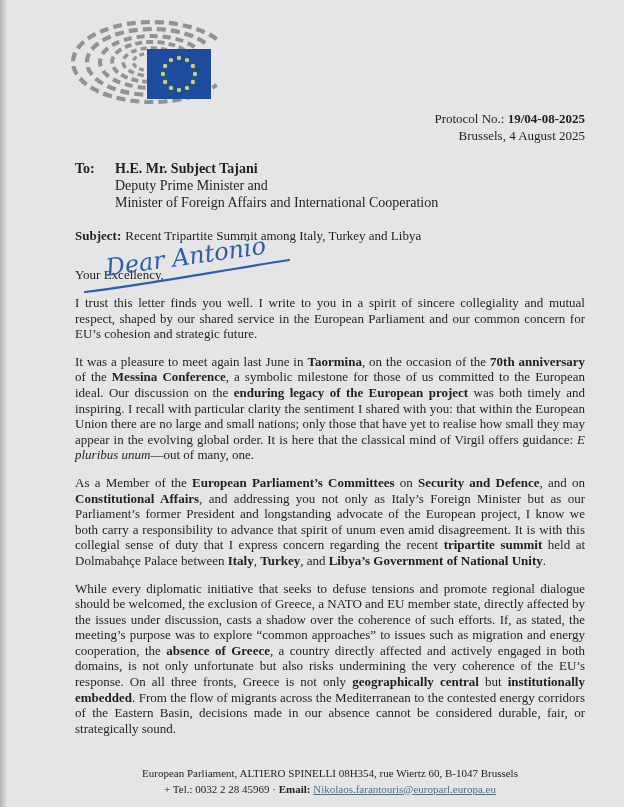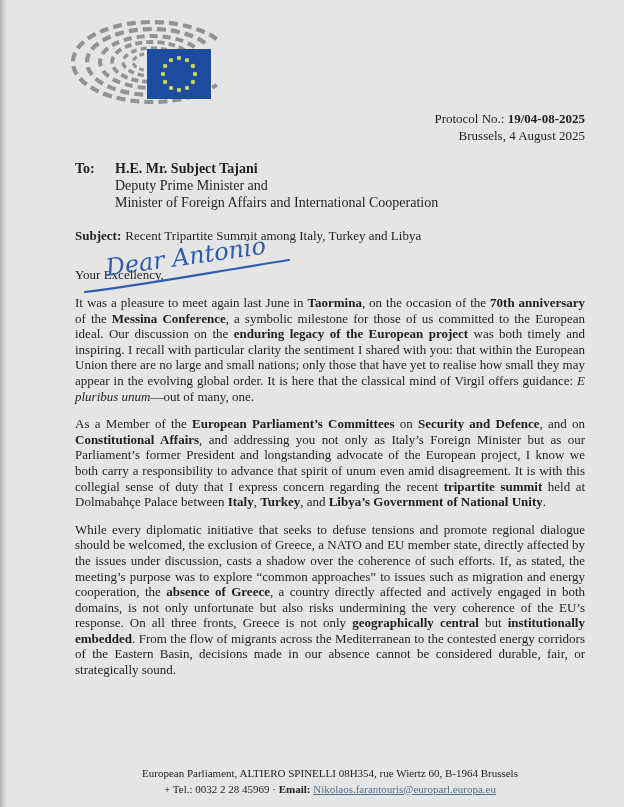--- a/index.html
+++ b/index.html
@@ -87,25 +87,26 @@
   <div class="hand-block">
     <svg width="240" height="58" viewBox="0 0 240 58">
       <path d="M4 52 C 55 46, 120 34, 208 20" fill="none" stroke="#2f5cae" stroke-width="2.2" stroke-linecap="round"></path>
       <text x="26" y="36" transform="rotate(-8 26 36)" font-family="DejaVu Serif, serif" font-style="italic" font-size="24" fill="#2f5cae">Dear Antonio</text>
     </svg>
   </div>
 
   <div class="salutation">Your Excellency,</div>
 
   <div class="letter-body">
+      <p><span>I trust this letter finds you well. I write to you in a spirit of sincere collegiality and mutual respect, shaped by our shared service in the European Parliament and our common concern for EU’s cohesion and strategic future.</span></p>
       <p><span>It was a pleasure to meet again last June in </span><b>Taormina</b><span>, on the occasion of the </span><b>70th anniversary</b><span> of the </span><b>Messina Conference</b><span>, a symbolic milestone for those of us committed to the European ideal. Our discussion on the </span><b>enduring legacy of the European project</b><span> was both timely and inspiring. I recall with particular clarity the sentiment I shared with you: that within the European Union there are no large and small nations; only those that have yet to realise how small they may appear in the evolving global order. It is here that the classical mind of Virgil offers guidance: </span><i>E pluribus unum</i><span>—out of many, one.</span></p>
       <p><span>As a Member of the </span><b>European Parliament’s Committees</b><span> on </span><b>Security and Defence</b><span>, and on </span><b>Constitutional Affairs</b><span>, and addressing you not only as Italy’s Foreign Minister but as our Parliament’s former President and longstanding advocate of the European project, I know we both carry a responsibility to advance that spirit of unum even amid disagreement. It is with this collegial sense of duty that I express concern regarding the recent </span><b>tripartite summit</b><span> held at Dolmabahçe Palace between </span><b>Italy</b><span>, </span><b>Turkey</b><span>, and </span><b>Libya’s Government of National Unity</b><span>.</span></p>
       <p><span>While every diplomatic initiative that seeks to defuse tensions and promote regional dialogue should be welcomed, the exclusion of Greece, a NATO and EU member state, directly affected by the issues under discussion, casts a shadow over the coherence of such efforts. If, as stated, the meeting’s purpose was to explore “common approaches” to issues such as migration and energy cooperation, the </span><b>absence of Greece</b><span>, a country directly affected and actively engaged in both domains, is not only unfortunate but also risks undermining the very coherence of the EU’s response. On all three fronts, Greece is not only </span><b>geographically central</b><span> but </span><b>institutionally embedded</b><span>. From the flow of migrants across the Mediterranean to the contested energy corridors of the Eastern Basin, decisions made in our absence cannot be considered durable, fair, or strategically sound.</span></p>
     </div>
 
   <div class="letter-footer">
-    <div>European Parliament, ALTIERO SPINELLI 08H354, rue Wiertz 60, B-1964 Brussels</div>
+    <div>European Parliament, ALTIERO SPINELLI 08H354, rue Wiertz 60, B-1047 Brussels</div>
     <div>
       <span>+ Tel.: 0032 2 28 45969 · </span><b>Email: </b><a href="#" class="email-link" style="color: rgb(78, 112, 134);">Nikolaos.farantouris@europarl.europa.eu</a>
     </div>
   </div>
 
 </div>
 
 </body></html>

